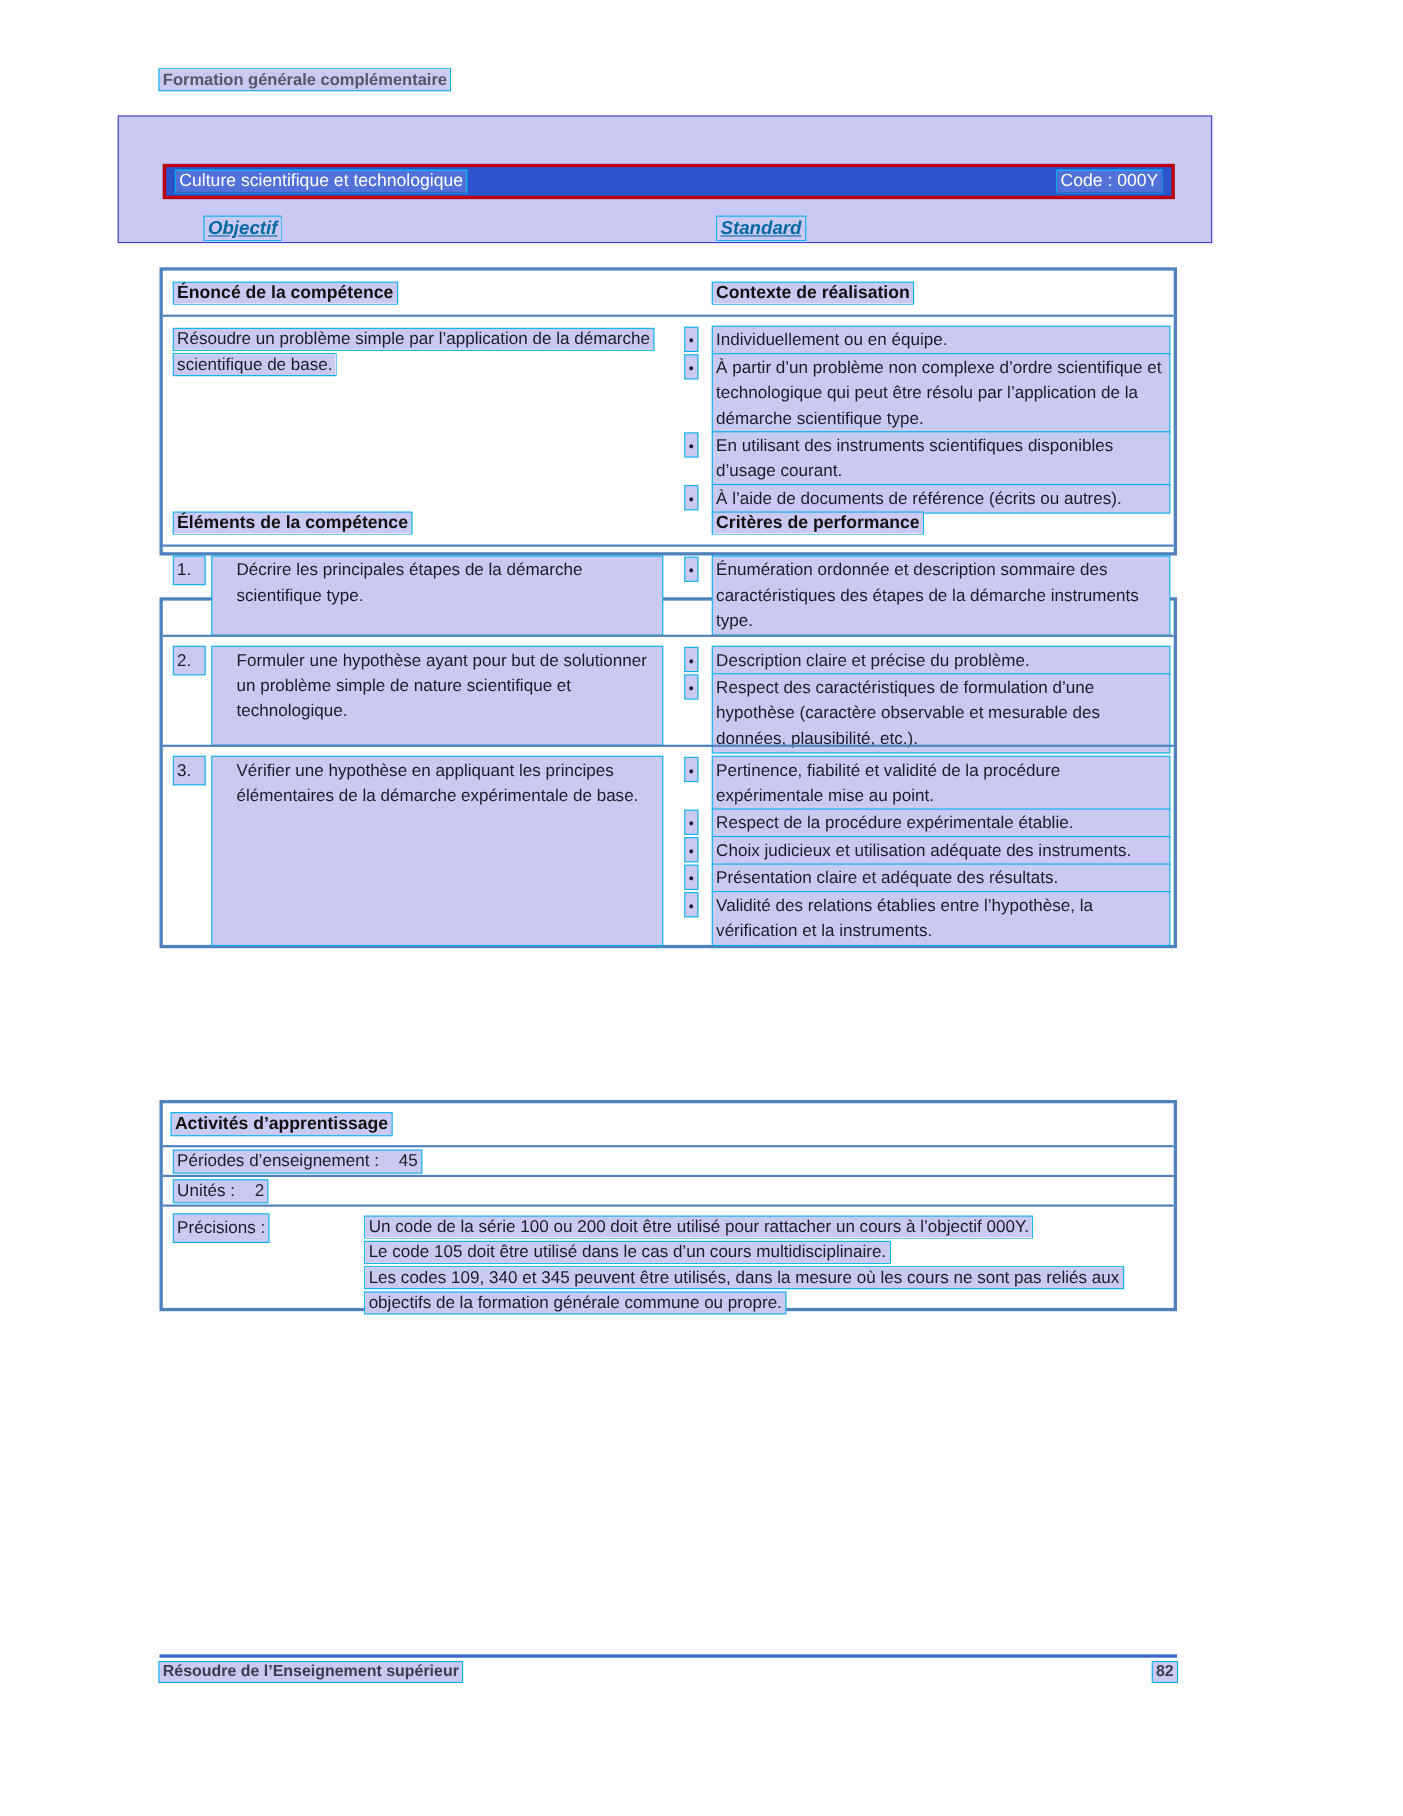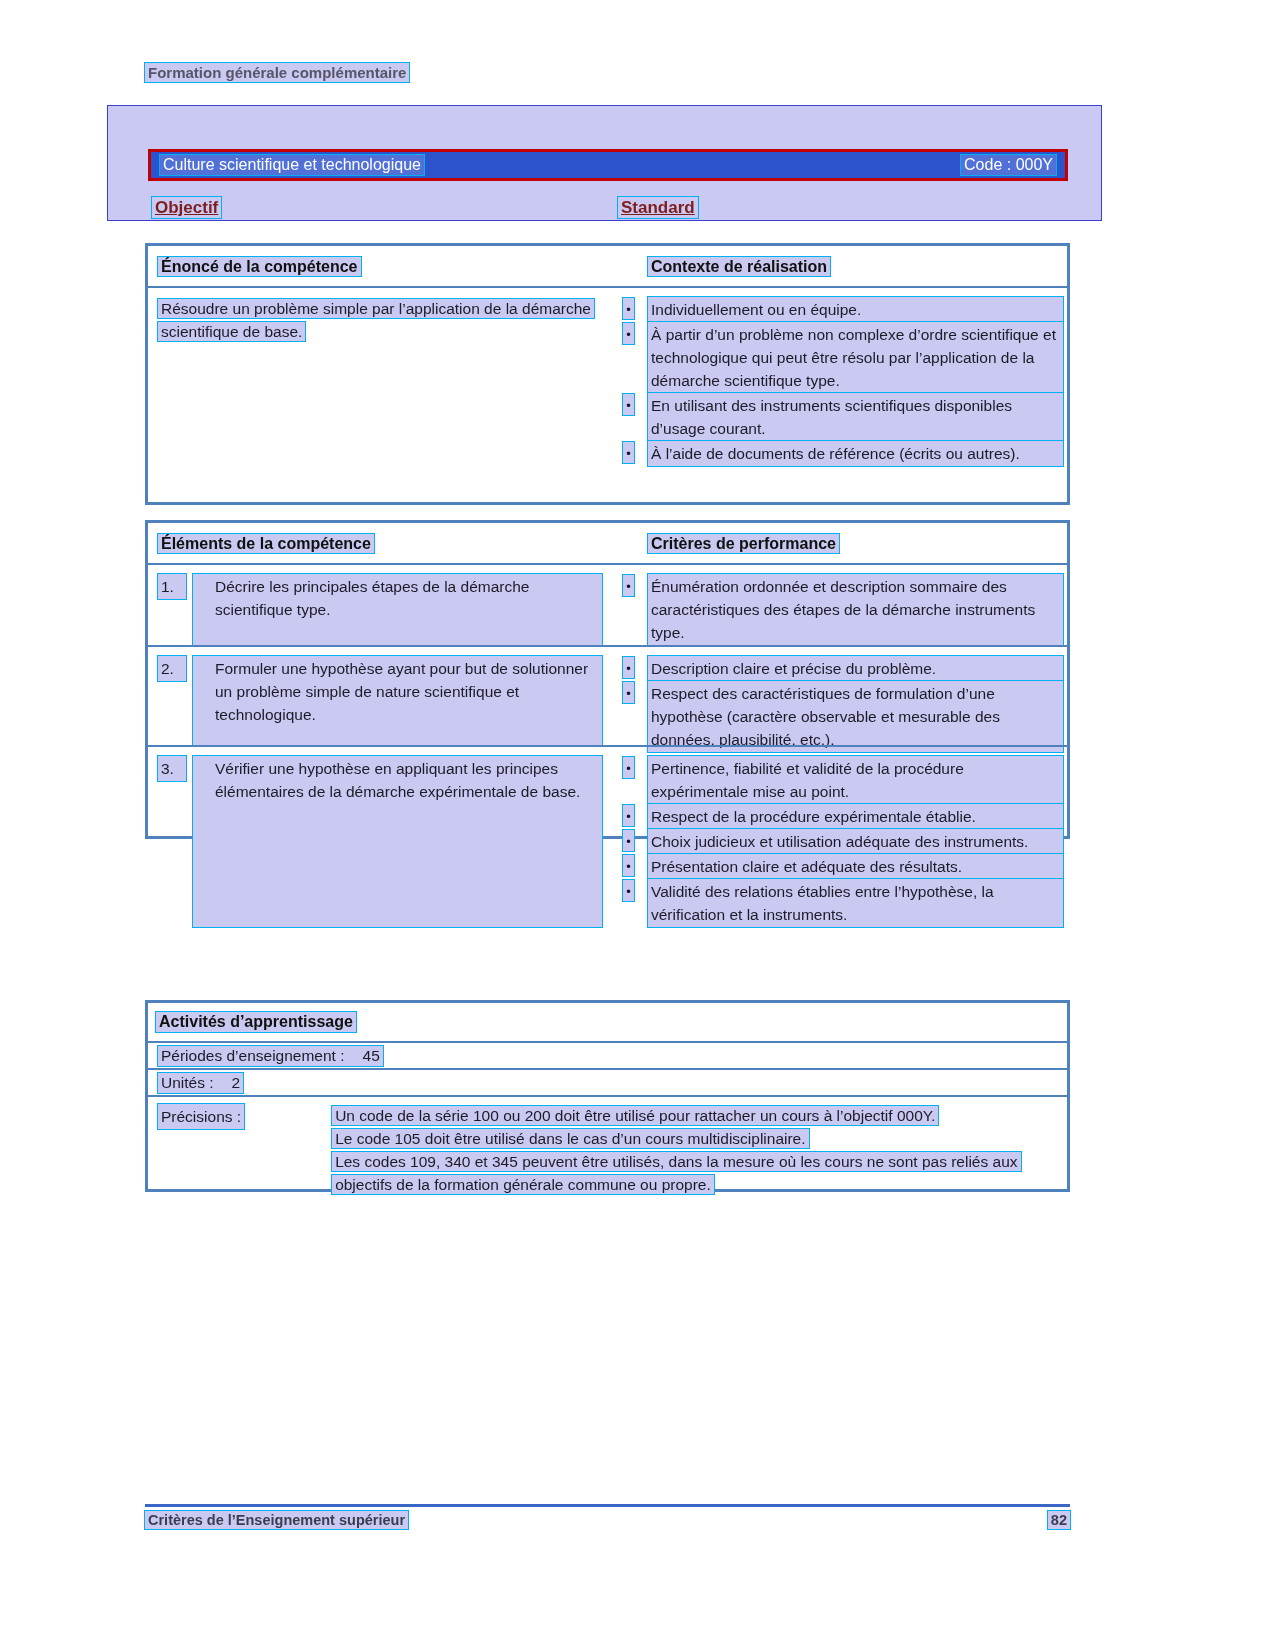--- a/index.html
+++ b/index.html
@@ -43,36 +43,37 @@
     width:920px; height:32px;
     background:#2d53cc;
     border:3px solid #c00000;
     box-sizing:border-box;
     display:flex; justify-content:space-between; align-items:center;
     padding:0 9px;
     font-size:16px; color:#eef2ff;
   }
   .obj-label {
     position:absolute; top:92px;
-    font-weight:bold; font-size:17px;
-    color:#7f1d1d;
+    font-weight:bold; font-style:italic; font-size:17px;
+    color:#0369a1;
+    margin-left:34px;
   }
   .obj-label .hl { text-decoration:underline; }
   .objectif { left:44px; }
   .standard { left:510px; }
 
   .tbl {
     position:absolute; left:145px; width:925px;
     border:3px solid #4f81bd;
     box-sizing:border-box;
     background:#ffffff;
     display:flex; flex-direction:column;
   }
   .tbl1 { top:243px;  height:262px; }
-  .tbl2 { top:520px;  height:319px; }
+  .tbl2 { top:543px;  height:319px;justify-content:flex-end; }
   .tbl3 { top:1000px;  height:192px; }
 
   .thead {
     display:flex; align-items:center;
     height:42px; min-height:42px;
     border-bottom:2px solid #4f81bd;
     box-sizing:border-box;
     gap:32px;
   }
   .trow { display:flex; box-sizing:border-box; }
@@ -261,17 +262,17 @@
       <div class="prec-text">
         <div><span class="hl">Un code de la série 100 ou 200 doit être utilisé pour rattacher un cours à l’objectif 000Y.</span></div>
         <div><span class="hl">Le code 105 doit être utilisé dans le cas d’un cours multidisciplinaire.</span></div>
         <div><span class="hl">Les codes 109, 340 et 345 peuvent être utilisés, dans la mesure où les cours ne sont pas reliés aux objectifs de la formation générale commune ou propre.</span></div>
       </div>
     </div>
   </div>
 
   <div class="footer-rule"></div>
   <div class="footer">
-    <span class="hl">Critères de l’Enseignement supérieur</span>
+    <span class="hl">Résoudre de l’Enseignement supérieur</span>
     <span class="hl">82</span>
   </div>
 
 </div>
 
 </body></html>

